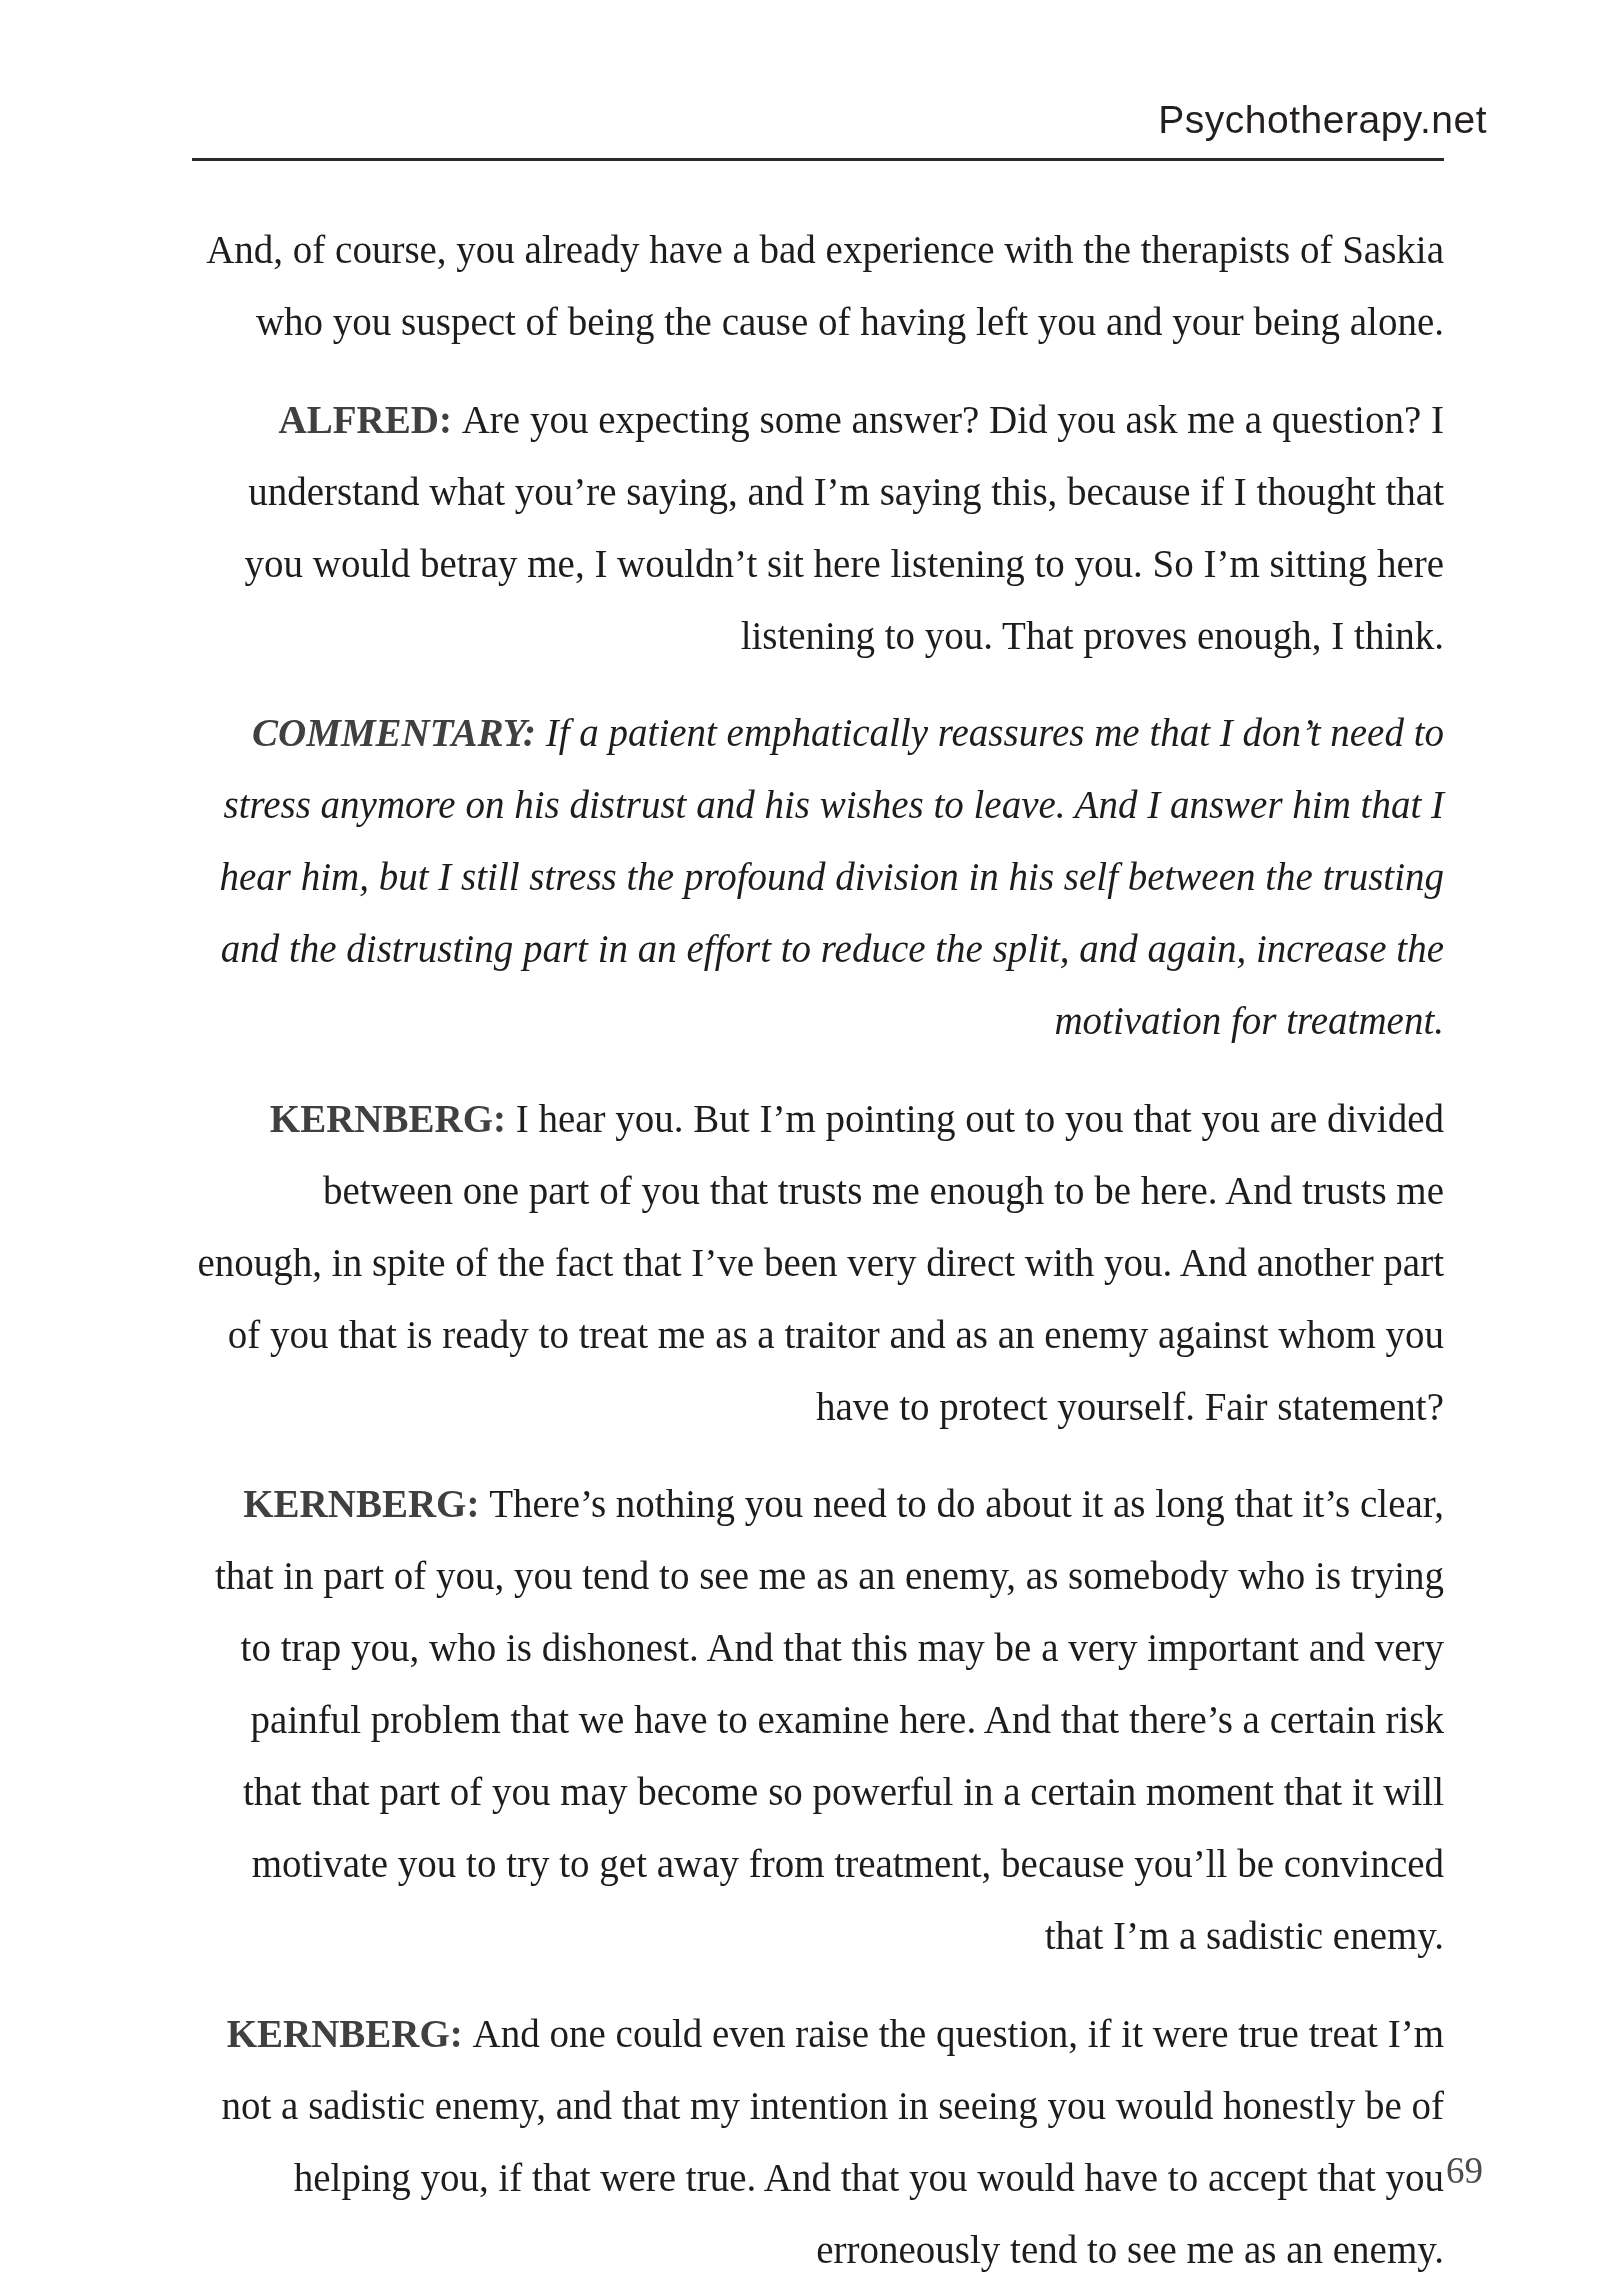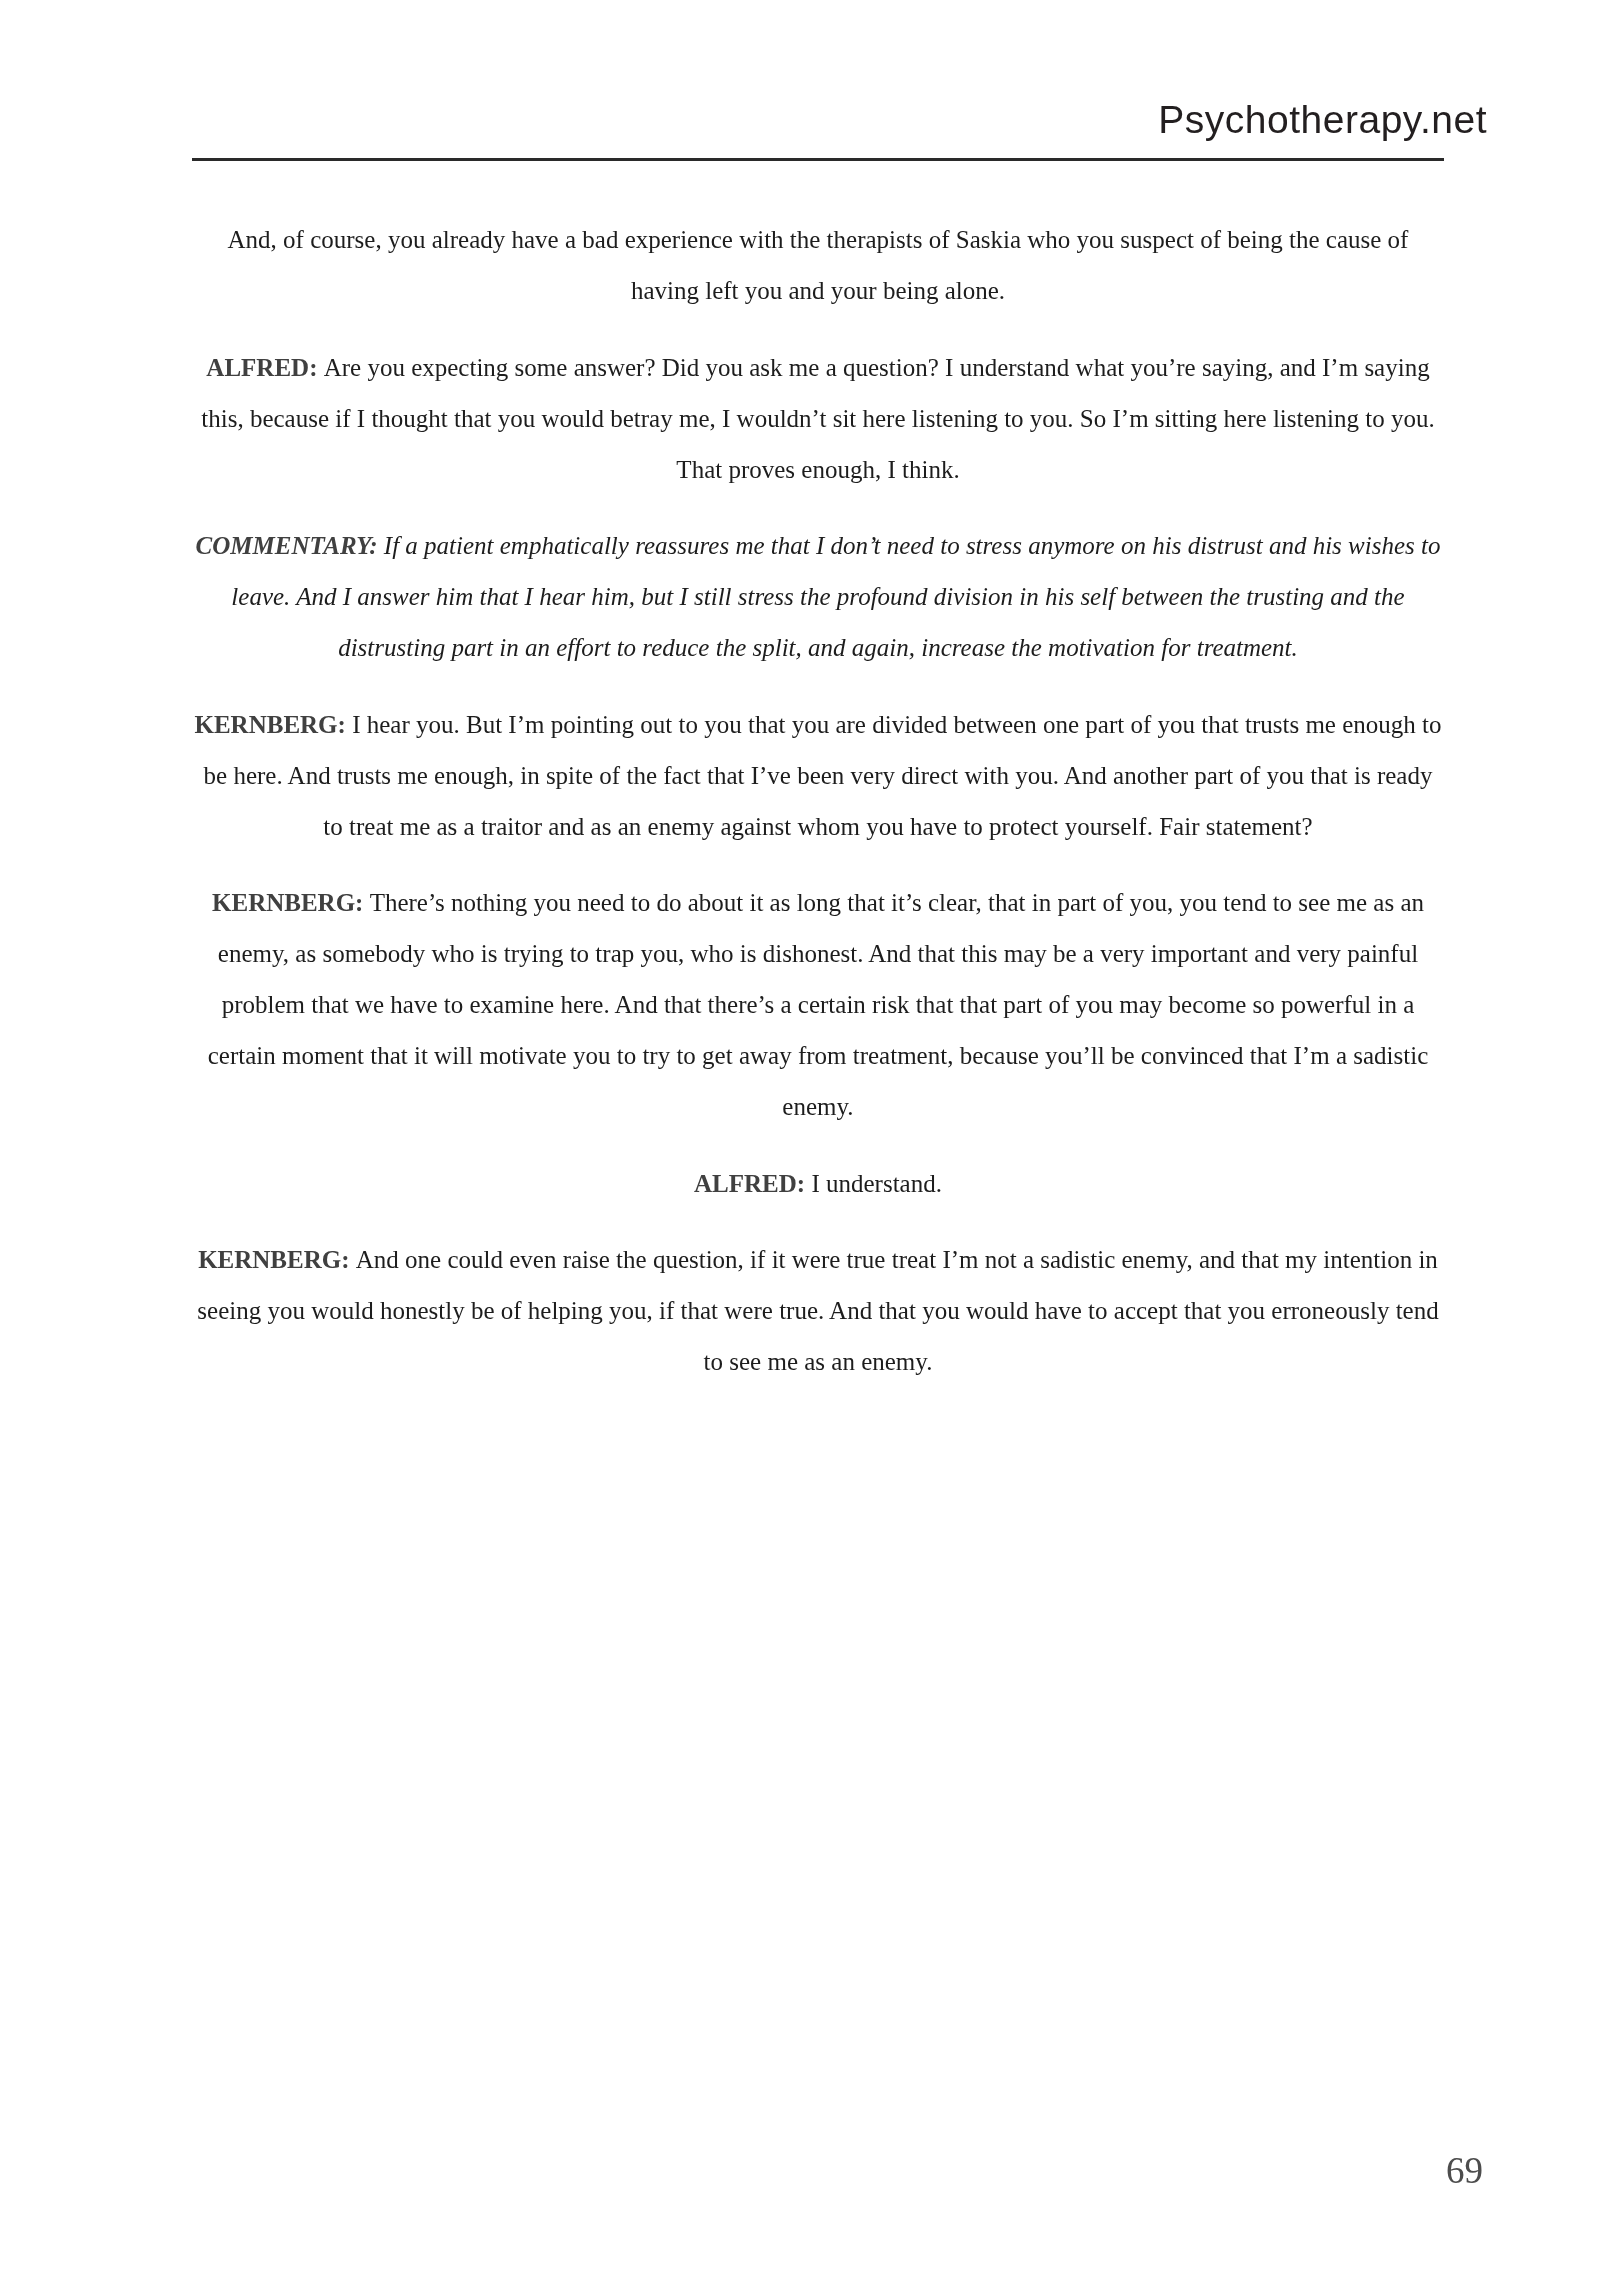--- a/index.html
+++ b/index.html
@@ -39,24 +39,24 @@
   }
   
   .transcript {
     position: absolute;
     top: 214px;
     left: 192px;
     width: 1252px;
   }
   .para {
     margin: 0 0 25.5px 0;
-    font-size: 25px;
-    line-height: 51px;
+    font-size: 39px;
+    line-height: 72px;
     color: #1d1d1d;
-    text-align: center;
+    text-align: right;
   }
   .para .speaker {
     font-weight: 700;
     color: #404040;
   }
   .para.italic {
     font-style: italic;
   }
   
   .page-number {
@@ -77,20 +77,19 @@
   <div class="site-name">Psychotherapy.net</div>
 
   <div class="header-rule"></div>
 
   <main class="transcript" id="transcript">
       <p class="para"><span>And, of course, you already have a bad experience with the therapists of Saskia who you suspect of being the cause of having left you and your being alone.</span></p>
       <p class="para"><span class="speaker">ALFRED: </span><span>Are you expecting some answer? Did you ask me a question? I understand what you’re saying, and I’m saying this, because if I thought that you would betray me, I wouldn’t sit here listening to you. So I’m sitting here listening to you. That proves enough, I think.</span></p>
       <p class="para italic"><span class="speaker">COMMENTARY: </span><span>If a patient emphatically reassures me that I don’t need to stress anymore on his distrust and his wishes to leave. And I answer him that I hear him, but I still stress the profound division in his self between the trusting and the distrusting part in an effort to reduce the split, and again, increase the motivation for treatment.</span></p>
       <p class="para"><span class="speaker">KERNBERG: </span><span>I hear you. But I’m pointing out to you that you are divided between one part of you that trusts me enough to be here. And trusts me enough, in spite of the fact that I’ve been very direct with you. And another part of you that is ready to treat me as a traitor and as an enemy against whom you have to protect yourself. Fair statement?</span></p>
       <p class="para"><span class="speaker">KERNBERG: </span><span>There’s nothing you need to do about it as long that it’s clear, that in part of you, you tend to see me as an enemy, as somebody who is trying to trap you, who is dishonest. And that this may be a very important and very painful problem that we have to examine here. And that there’s a certain risk that that part of you may become so powerful in a certain moment that it will motivate you to try to get away from treatment, because you’ll be convinced that I’m a sadistic enemy.</span></p>
-      <p class="para"><span class="speaker">ALFRED: </span><span>I understand.</span></p>
       <p class="para"><span class="speaker">KERNBERG: </span><span>And one could even raise the question, if it were true treat I’m not a sadistic enemy, and that my intention in seeing you would honestly be of helping you, if that were true. And that you would have to accept that you erroneously tend to see me as an enemy.</span></p>
     </main>
 
   <div class="page-number">69</div>
 
 </div>
 
 
 </body></html>

